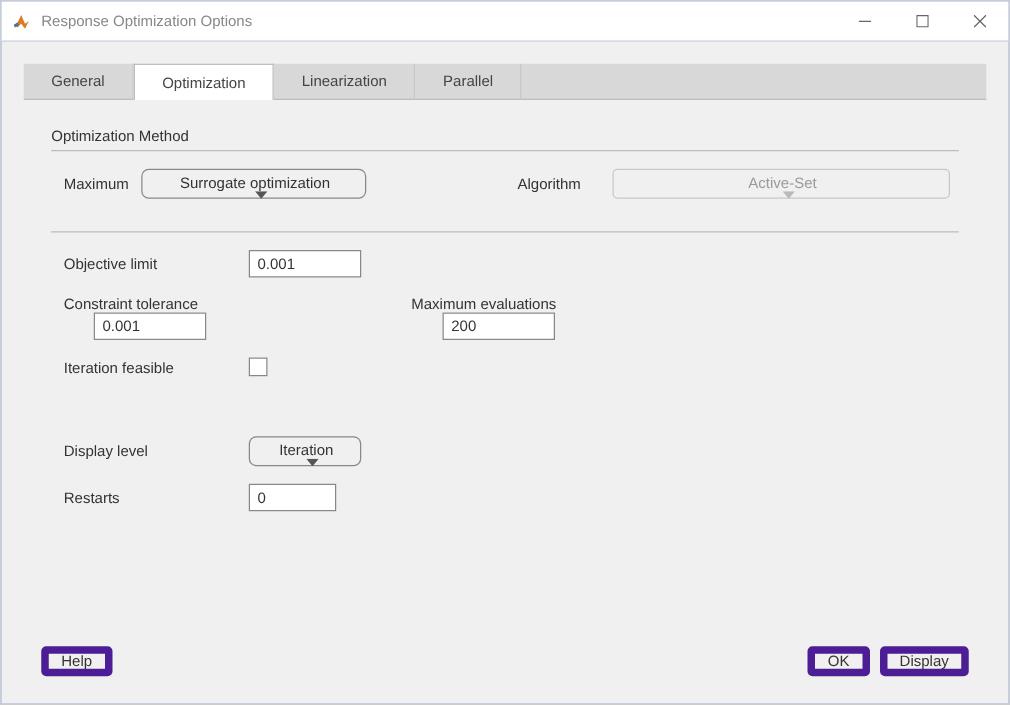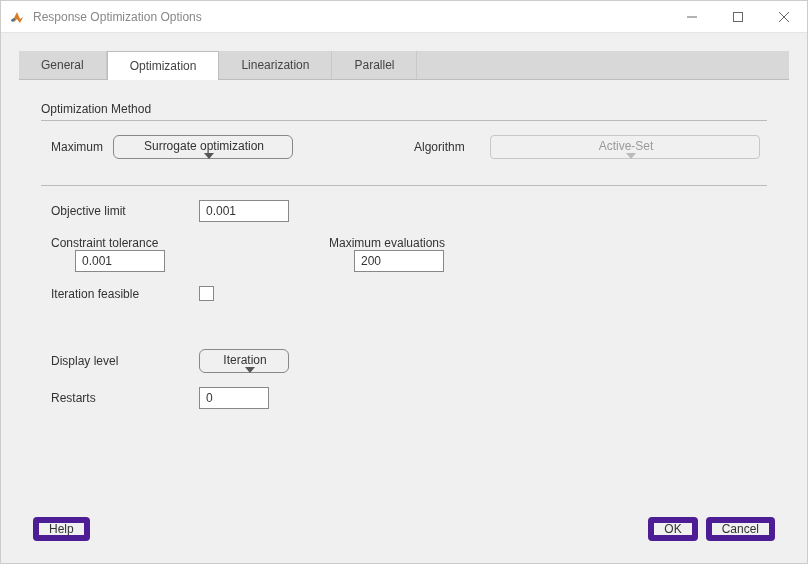--- a/index.html
+++ b/index.html
@@ -276,17 +276,17 @@
         <span class="plain-label wider">Restarts</span>
         <input class="text-input" style="width: 70px;" type="text" value="0">
       </div>
 
     </div>
 
     <div class="footer">
       <div class="btn">Help</div>
       <div class="grow"></div>
       <div class="btn">OK</div>
-      <div class="btn">Cancel</div>
+      <div class="btn">Display</div>
     </div>
 
   </div>
 </div>
 
 </body></html>

